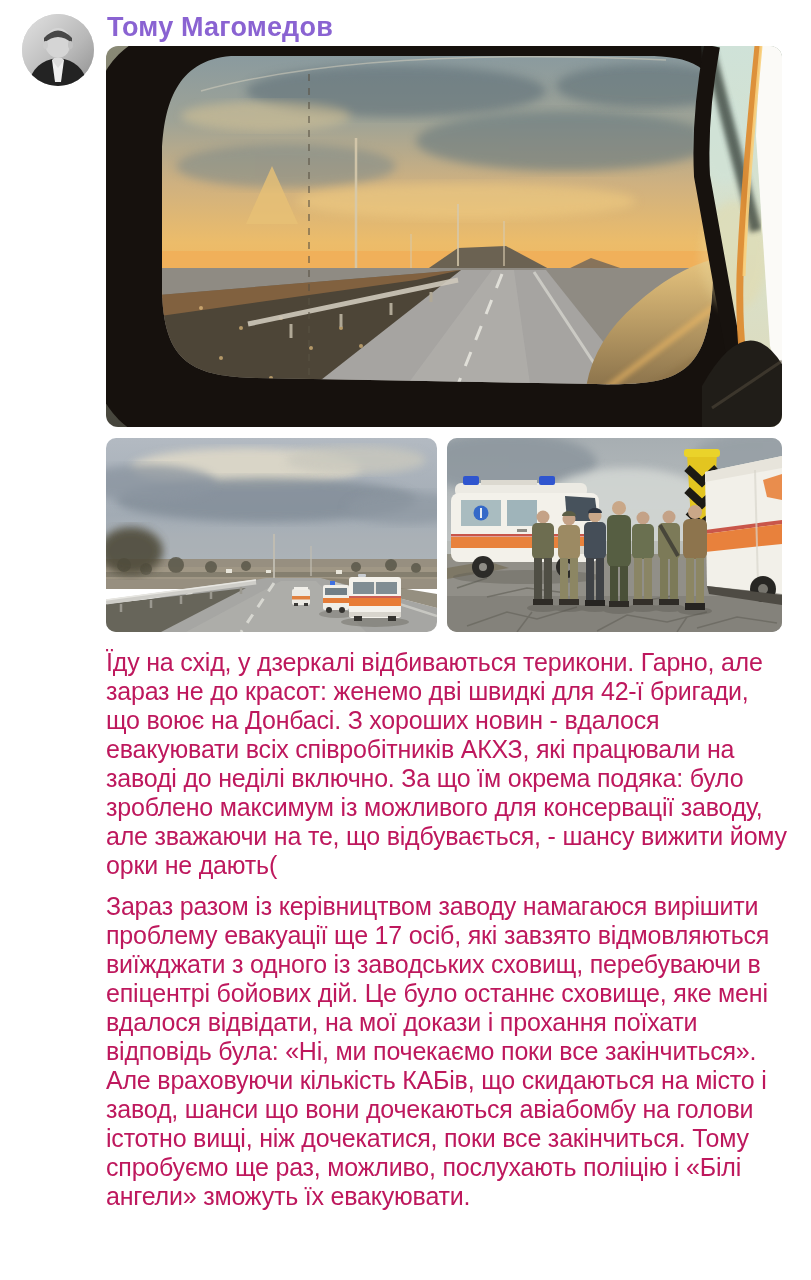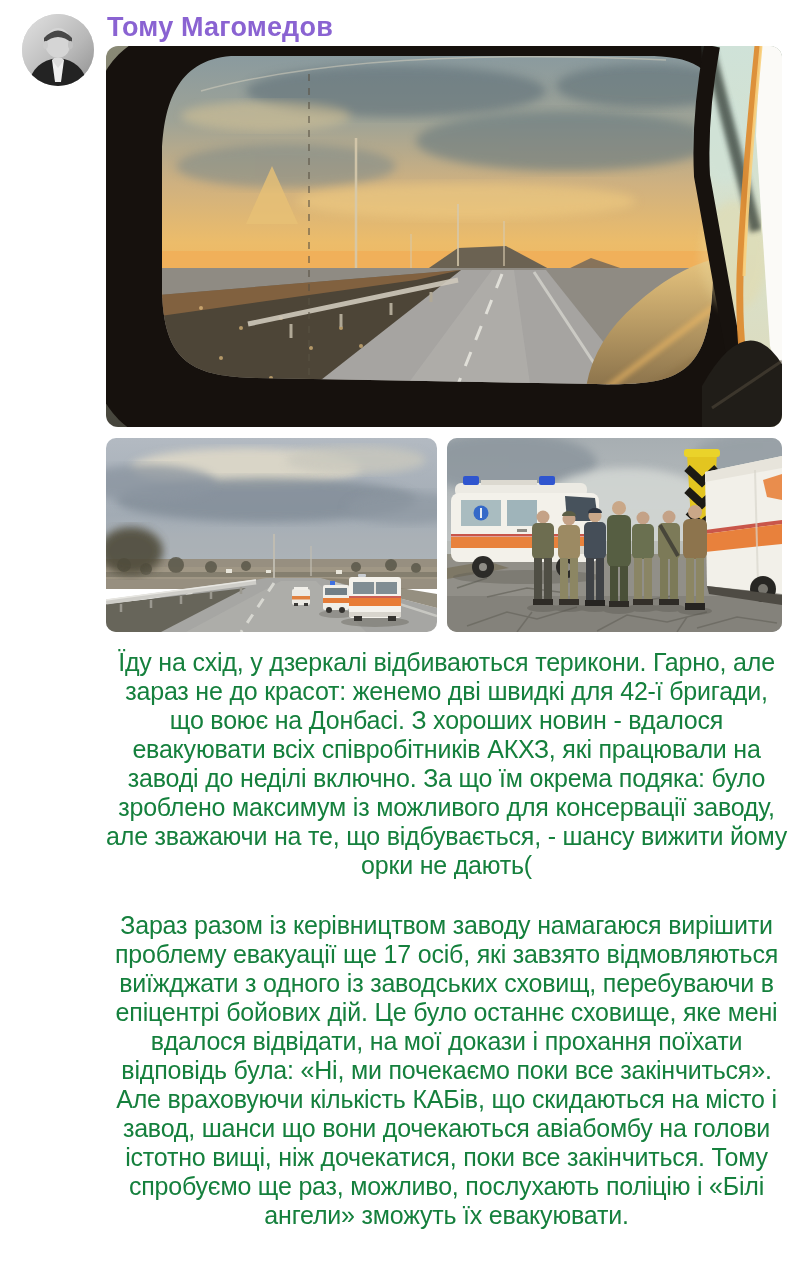--- a/index.html
+++ b/index.html
@@ -8,23 +8,23 @@
   .avatar{position:absolute;left:22px;top:14px;width:72px;height:72px;border-radius:50%;overflow:hidden;background:#cfcfcf;}
   .avatar svg{display:block;}
   .username{position:absolute;left:107px;top:12px;font-size:27px;font-weight:600;color:#8a63d2;letter-spacing:.2px;}
   .media{position:absolute;left:106px;top:46px;width:676px;}
   figure{margin:0;padding:0;}
   .photo-main{width:676px;height:381px;border-radius:12px;overflow:hidden;display:block;}
   .photo-row{margin-top:11px;display:flex;gap:10px;}
   .photo-left{width:331px;height:194px;border-radius:10px;overflow:hidden;}
   .photo-right{width:335px;height:194px;border-radius:10px;overflow:hidden;}
   .photo-main svg,.photo-left svg,.photo-right svg{display:block;}
-  .message{position:absolute;left:106px;top:648px;width:681px;color:#15803d;font-size:25px;line-height:29px;letter-spacing:-0.2px;text-align:center;}
+  .message{position:absolute;left:106px;top:648px;width:681px;color:#be185d;font-size:25px;line-height:29px;letter-spacing:-0.2px;}
   .message p{margin:0;}
-  .message p + p{margin-top:31px;}
+  .message p + p{margin-top:12px;}
 </style>
 </head>
 <body>
 
 <div class="post">
 
   <div class="avatar" aria-label="Black-and-white portrait photo of a man in a dark suit and white shirt">
     <svg width="72" height="72" viewBox="0 0 72 72">
       <defs>
         <linearGradient id="avbg" x1="0" y1="0" x2="1" y2="1">

